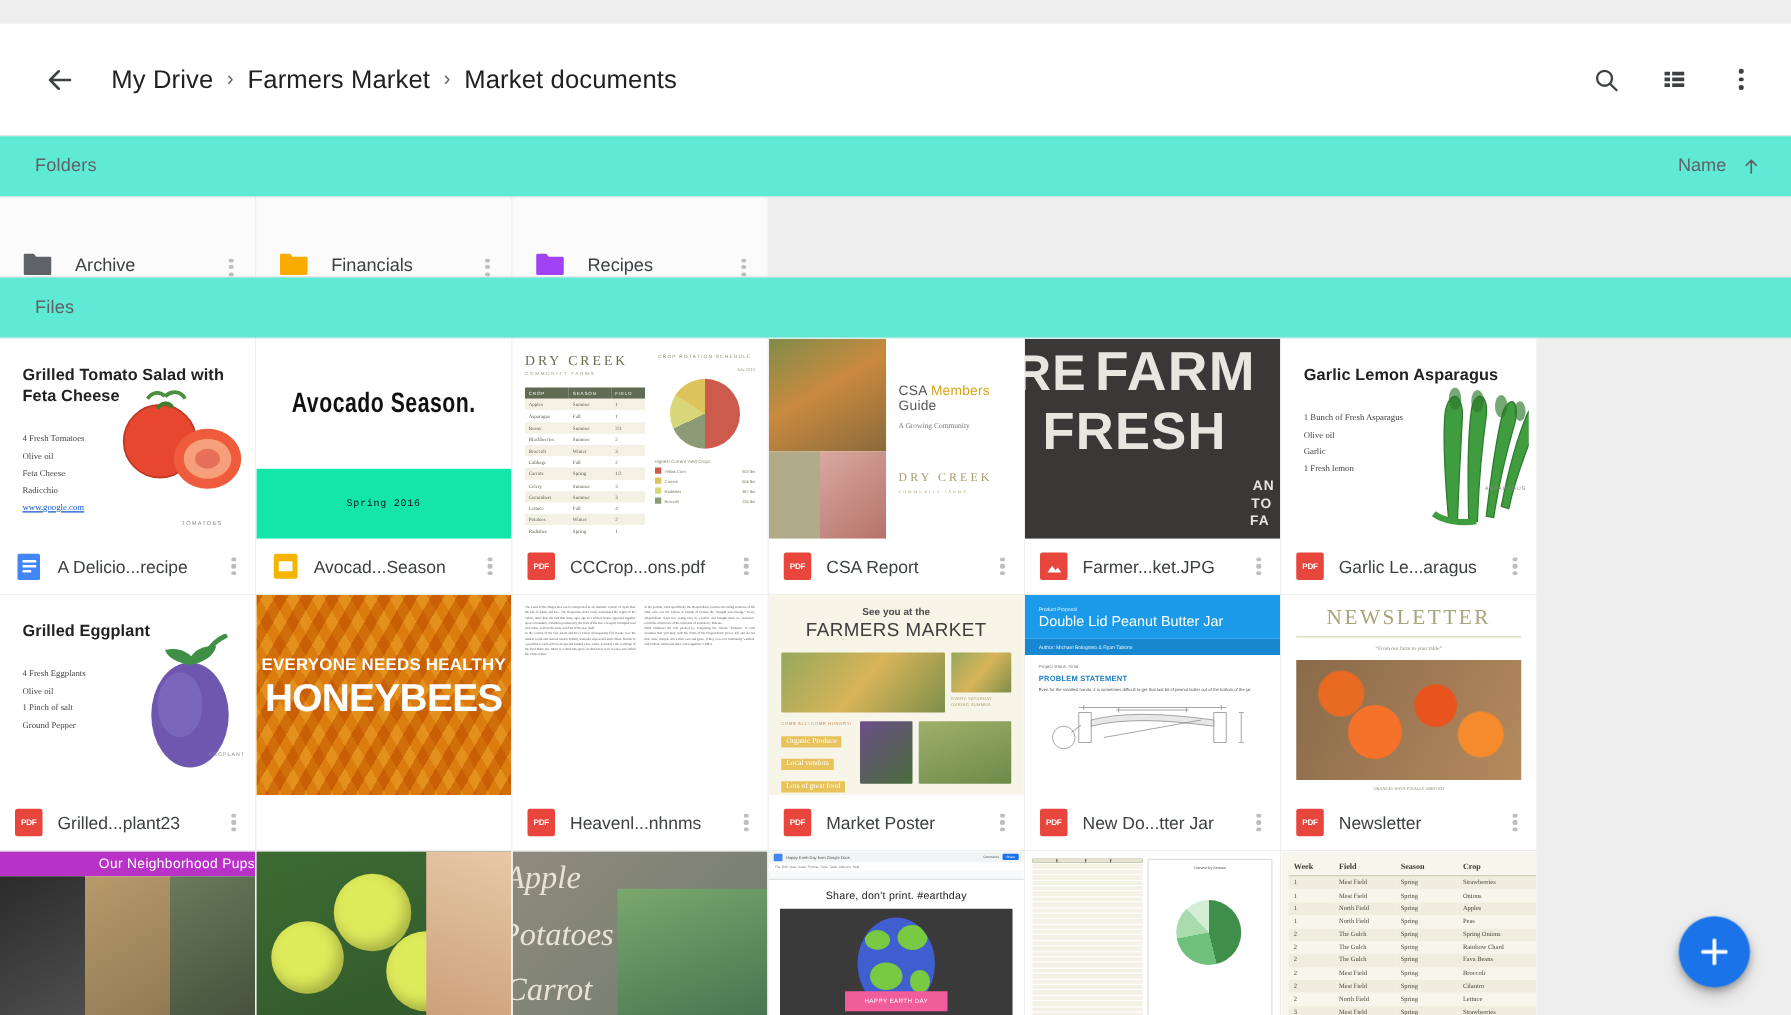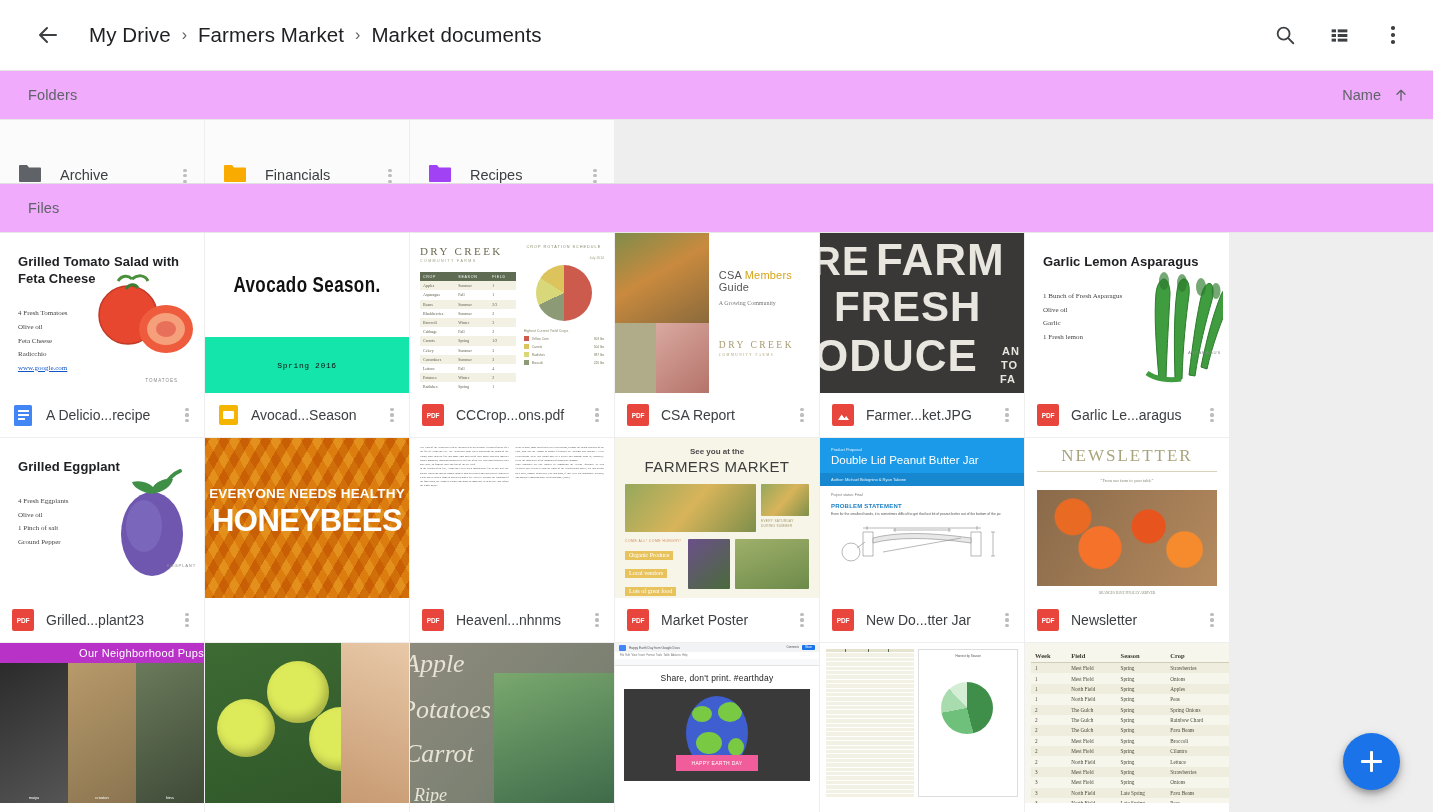--- a/index.html
+++ b/index.html
@@ -5,24 +5,25 @@
   * { box-sizing: border-box; margin: 0; padding: 0; }
   html, body {
     width: 1433px; height: 812px;
     background: #eeeeee;
     font-family: "Liberation Sans", sans-serif;
     overflow: hidden;
   }
 
   
   .appbar {
-    height: 71px; background: #fff;
+    height: 90px; background: #fff;
     display: flex; align-items: center;
     padding: 0 18px 0 28px;
     border-bottom: 1px solid #e4e4e4;
+    margin-top: 19px;
   }
   .back-btn {
     width: 40px; height: 40px; flex: 0 0 40px;
     display: flex; align-items: center; justify-content: center;
     cursor: pointer; color: #3c4043;
   }
   .crumbs {
     display: flex; align-items: center;
     margin-left: 21px; flex: 1 1 auto; min-width: 0;
   }
@@ -38,21 +39,21 @@
   .icon-btn {
     width: 44px; height: 44px;
     display: flex; align-items: center; justify-content: center;
     cursor: pointer; color: #3c4043; border-radius: 50%;
   }
   .kebab-dots { display: flex; flex-direction: column; gap: 3.2px; align-items: center; }
   .kebab-dots i { width: 3.6px; height: 3.6px; border-radius: 50%; background: #3c4043; display: block; }
 
   
   .section-bar {
-    height: 49px; background: #f0abfc;
+    height: 49px; background: #5eead4;
     display: flex; align-items: center;
     padding: 0 24px 0 28px;
     border-bottom: 1px solid #e8e8e8;
     text-align: right;
   }
   .section-title { font-size: 14.5px; color: #5f6368; letter-spacing: .15px; }
   .sort-ctl {
     margin-left: auto; display: flex; align-items: center; gap: 12px;
     font-size: 14.5px; color: #5f6368; cursor: pointer;
   }
@@ -581,21 +582,20 @@
         </div>
     </div>
   </div>
 
   <div class="file-card">
     <div class="thumb">
       <div class="chalk">
         <span style="left:-8px;top:6px;font-size:40px">RE</span>
         <span style="left:14px;top:50px;font-size:42px">FRESH</span>
         <span style="left:56px;top:2px;font-size:44px">FARM</span>
-        <span style="left:-6px;top:98px;font-size:44px">ODUCE</span>
         <span style="right:4px;top:112px;font-size:11px">AN</span>
         <span style="right:6px;top:126px;font-size:11px">TO</span>
         <span style="right:8px;top:140px;font-size:11px">FA</span>
       </div>
     </div>
     <div class="file-foot">
       <span class="ftype img">
         <svg width="13" height="11" viewBox="0 0 14 12">
           <path d="M1 11l4-6 3 4 2-2.5L13 11z" fill="#fff"></path>
         </svg>

